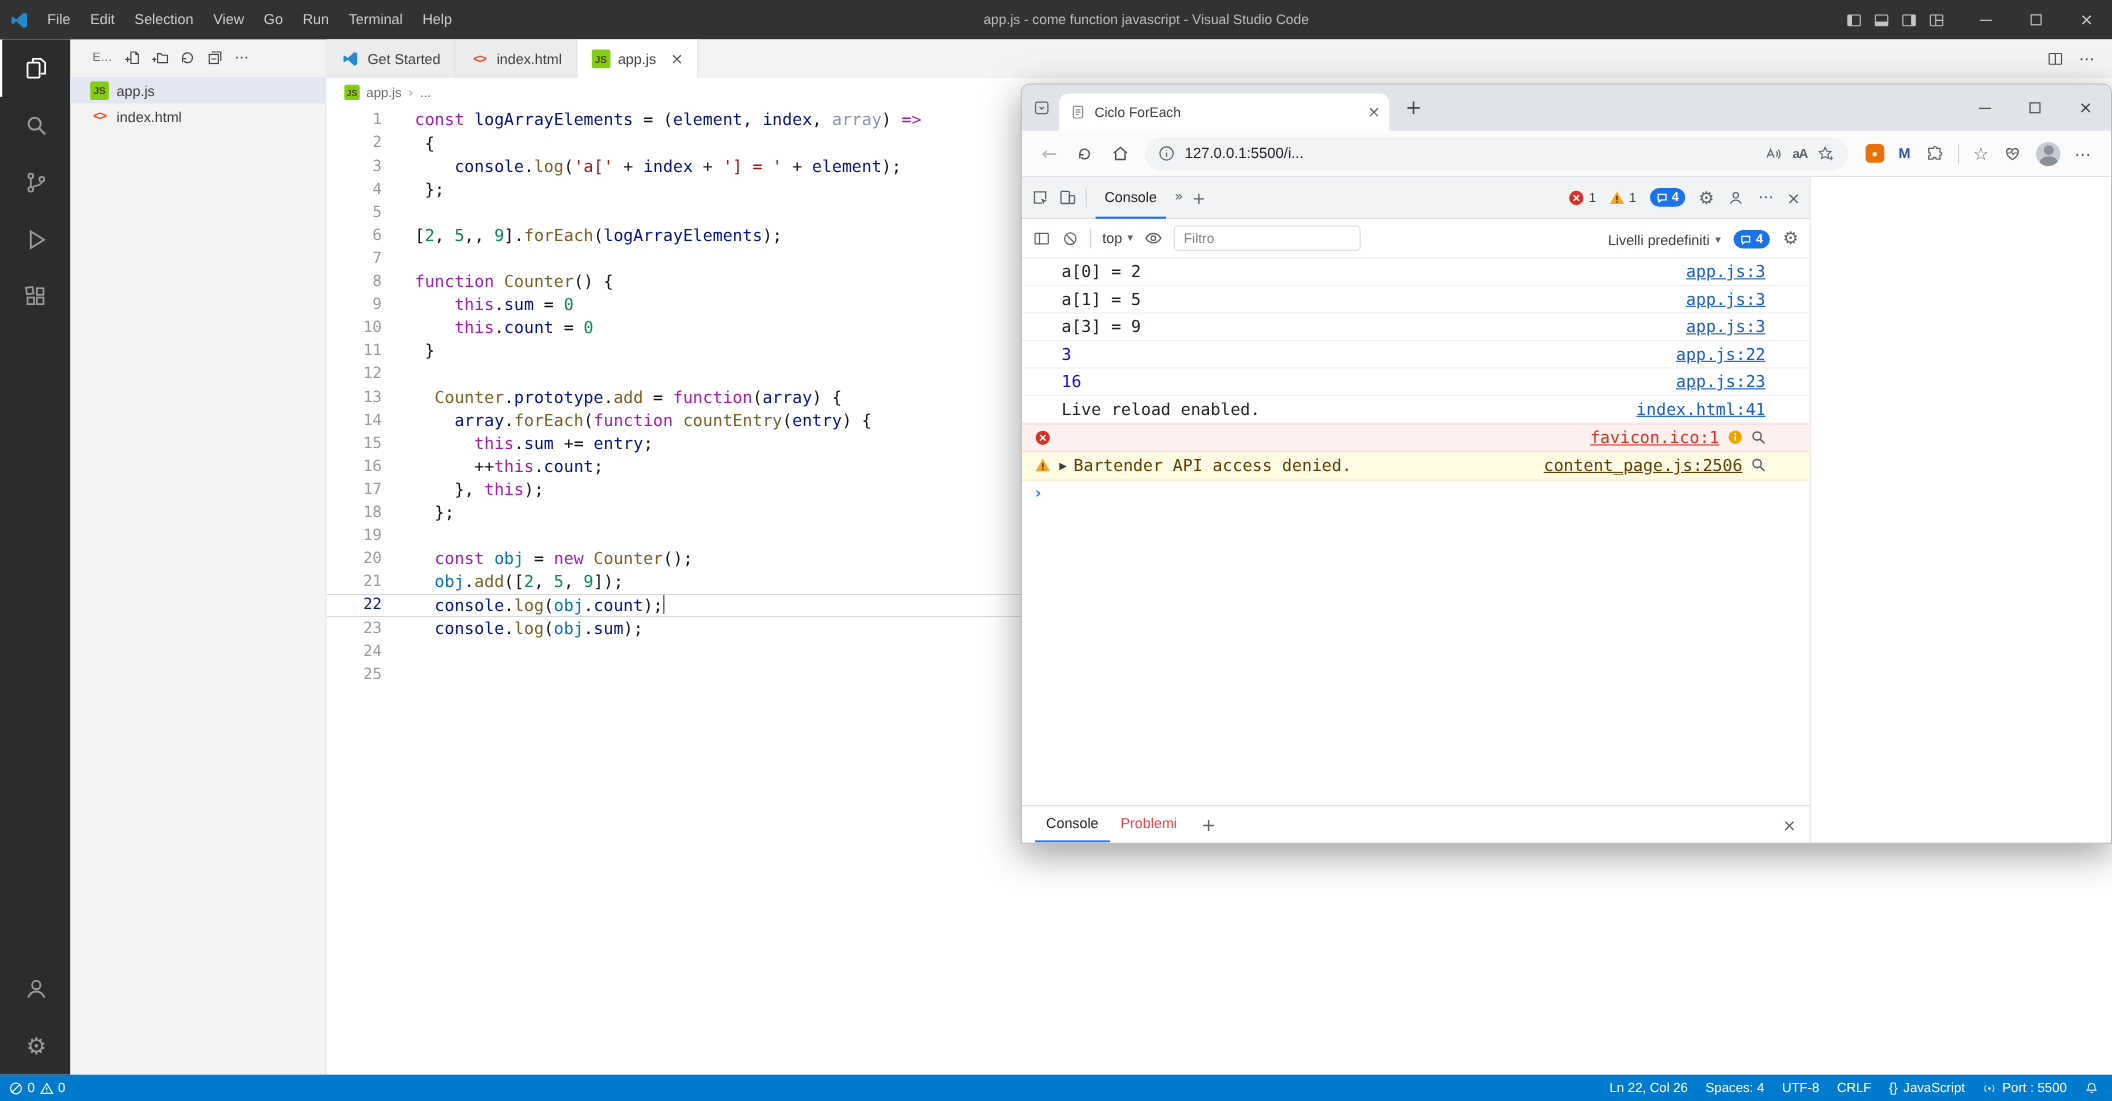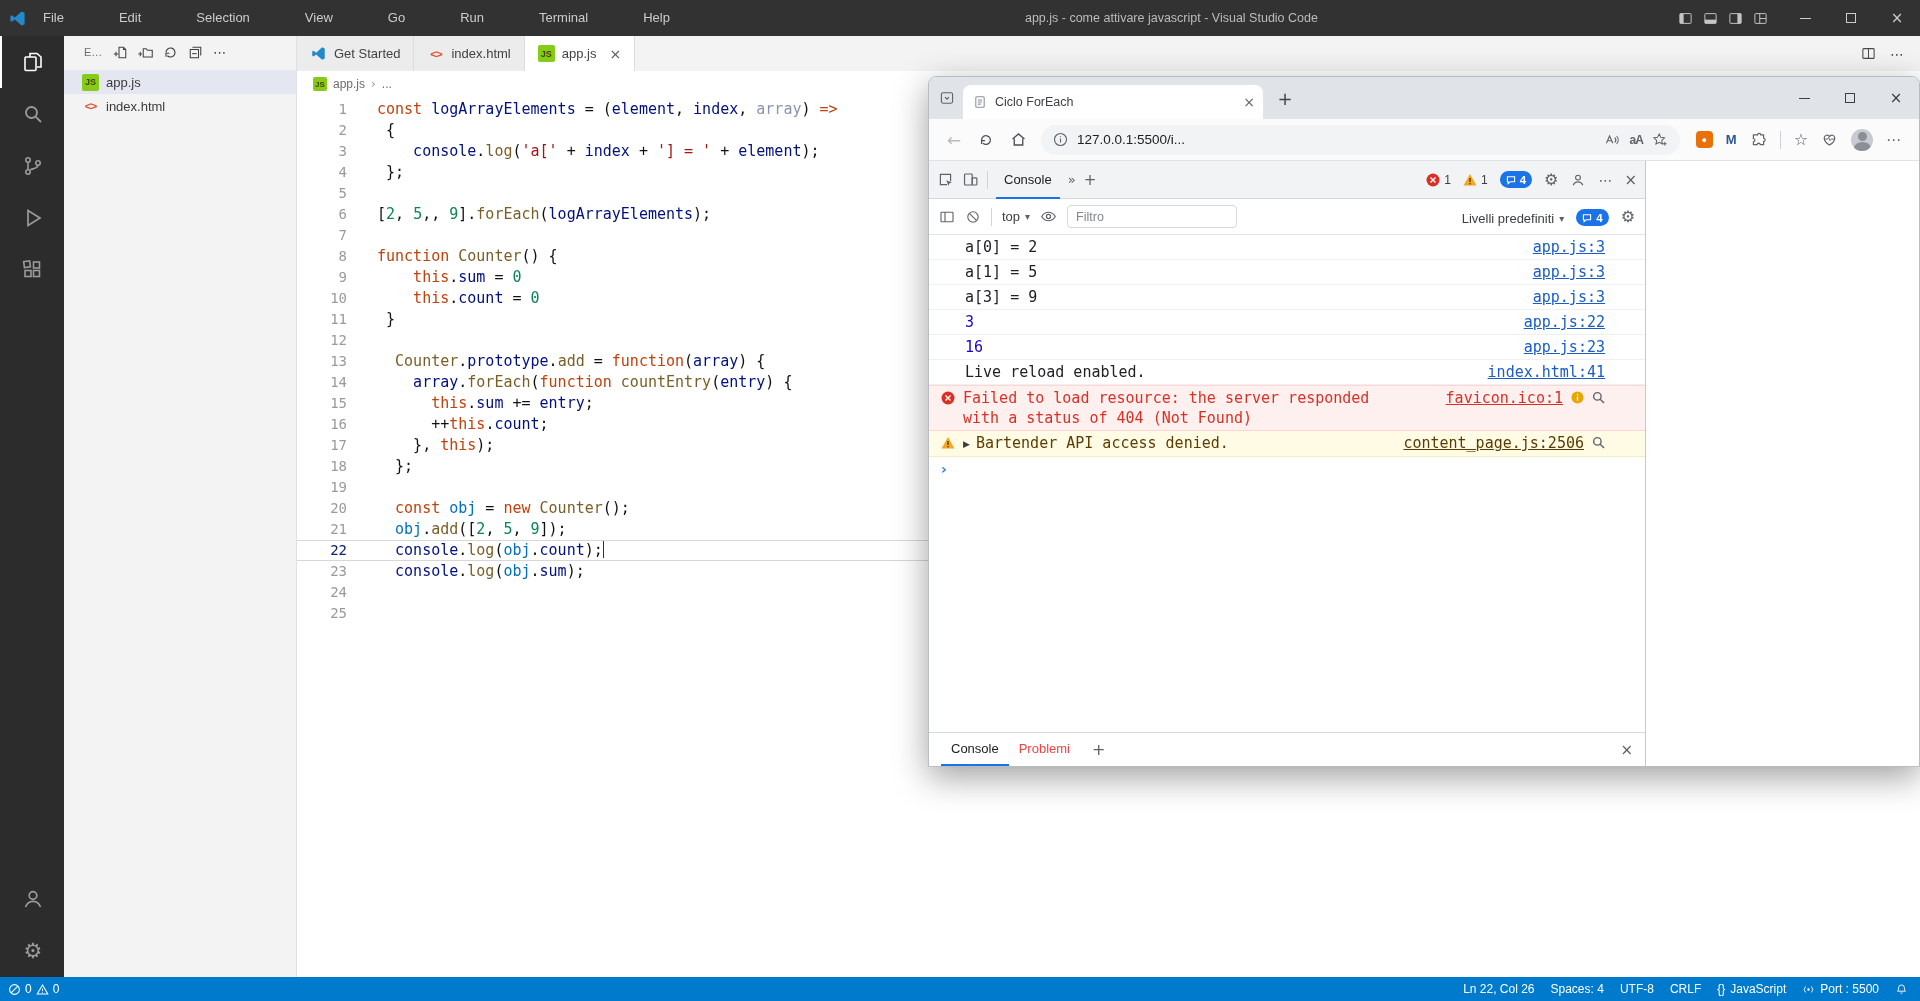--- a/index.html
+++ b/index.html
@@ -6,21 +6,21 @@
   html,body { width:1920px; height:1001px; overflow:hidden;
     font-family:"Liberation Sans", sans-serif; background:#fff; }
   body { position:relative; font-size:13px; }
   svg { display:block; }
   .glyph { font-family:"DejaVu Sans", sans-serif; }
 
   
   .vscode { position:absolute; inset:0; display:flex; flex-direction:column; }
   .titlebar { height:36px; background:#323233; color:#cccccc; display:flex; align-items:center; flex:none; }
   .vsc-logo { width:34px; display:flex; justify-content:center; }
-  .menus { display:flex;gap:37px; }
+  .menus { display:flex; }
   .menu-item { padding:0 9px; line-height:36px; font-size:13px; color:#cccccc; cursor:default; }
   .tb-title { flex:1; text-align:center; font-size:12.5px; color:#bbbbbb;
     white-space:nowrap; overflow:hidden; }
   .tb-layout { display:flex; gap:10px; padding:0 14px; color:#c5c5c5; }
   .tb-controls { display:flex; height:36px; }
   .tb-wc { width:46px; display:flex; align-items:center; justify-content:center; color:#cccccc; }
   .wc-min { width:11px; border-bottom:1px solid currentColor; height:1px; }
   .wc-max { width:10px; height:10px; border:1px solid currentColor; }
   .wc-x { font-size:15px; font-family:"DejaVu Sans",sans-serif; }
 
@@ -59,21 +59,21 @@
     font-size:12px; color:#6c6c6c; background:#fff; flex:none; }
   .bc-sep { color:#9a9a9a; }
 
   .editor { flex:1; overflow:hidden; font-family:"DejaVu Sans Mono", monospace; font-size:15px;
     line-height:21px; padding-top:2px; }
   .code-line { display:flex; height:21px; white-space:pre; }
   .code-line.current { box-shadow: inset 0 1px 0 #d7d7d7, inset 0 -1px 0 #d7d7d7; }
   .gutter { width:66px; text-align:right; padding-right:16px; color:#9a9a9a; font-size:14px; flex:none; }
   .code-line.current .gutter { color:#0b216f; }
   .code { padding-left:14px; }
-  .tk-k{color:#c2410c}.tk-v{color:#001080}.tk-f{color:#795E26}.tk-n{color:#098658}
+  .tk-k{color:#a21caf}.tk-v{color:#001080}.tk-f{color:#795E26}.tk-n{color:#098658}
   .tk-s{color:#a31515}.tk-p{color:#111111}.tk-dim{color:#8a93b4}.tk-c{color:#0070c1}
   .caret { display:inline-block; border-left:1.5px solid #333; height:17px; vertical-align:-3px; }
 
   .statusbar { height:24px; background:#007acc; color:#ffffff; display:flex; align-items:center;
     padding:0 12px 0 8px; font-size:12px; flex:none; }
   .sb-group { display:flex; align-items:center; gap:4px; margin-right:8px; }
   .sb-right { margin-left:auto; display:flex; align-items:center; gap:16px; }
   .sb-item { display:flex; align-items:center; gap:5px; white-space:nowrap; }
 
   
@@ -176,21 +176,21 @@
     <div class="menus">
         <div class="menu-item">File</div>
         <div class="menu-item">Edit</div>
         <div class="menu-item">Selection</div>
         <div class="menu-item">View</div>
         <div class="menu-item">Go</div>
         <div class="menu-item">Run</div>
         <div class="menu-item">Terminal</div>
         <div class="menu-item">Help</div>
       </div>
-    <div class="tb-title">app.js - come attivare javascript - Visual Studio Code</div>
+    <div class="tb-title">app.js - come function javascript - Visual Studio Code</div>
     <div class="tb-layout">
       <span>
           <svg width="15" height="15" viewBox="0 0 20 20" fill="none" stroke="currentColor" stroke-width="1.3">
             <rect x="2.5" y="3.5" width="15" height="13" rx="1"></rect>
             <rect x="2.5" y="3.5" width="5" height="13" fill="currentColor" stroke="none"></rect>
           </svg>
         </span>
       <span>
           <svg width="15" height="15" viewBox="0 0 20 20" fill="none" stroke="currentColor" stroke-width="1.3">
             <rect x="2.5" y="3.5" width="15" height="13" rx="1"></rect>
@@ -632,21 +632,20 @@
           <div class="console-row log">
             <span class="txt">Live reload enabled.</span>
             <span class="spacer"></span>
             <a class="src">index.html:41</a>
           </div>
           <div class="console-row error">
             <svg class="row-ic" width="14" height="14" viewBox="0 0 14 14">
               <circle cx="7" cy="7" r="6.5" fill="#d93025"></circle>
               <path d="M4.5 4.5l5 5M9.5 4.5l-5 5" stroke="#fff" stroke-width="1.4"></path>
             </svg>
-            <span class="txt">Failed to load resource: the server responded with a status of 404 (Not Found)</span>
             <span class="spacer"></span>
             <a class="src">favicon.ico:1</a>
             <svg class="src-ic" width="13" height="13" viewBox="0 0 14 14">
               <circle cx="7" cy="7" r="6.5" fill="#e8a600"></circle>
               <rect x="6.3" y="6" width="1.4" height="4.5" fill="#fff"></rect>
               <rect x="6.3" y="3" width="1.4" height="1.6" fill="#fff"></rect>
             </svg>
             <svg class="src-ic" width="13" height="13" viewBox="0 0 14 14" fill="none" stroke="#5f6368" stroke-width="1.5">
               <circle cx="5.8" cy="5.8" r="4"></circle>
               <path d="M8.8 8.8 13 13"></path>

